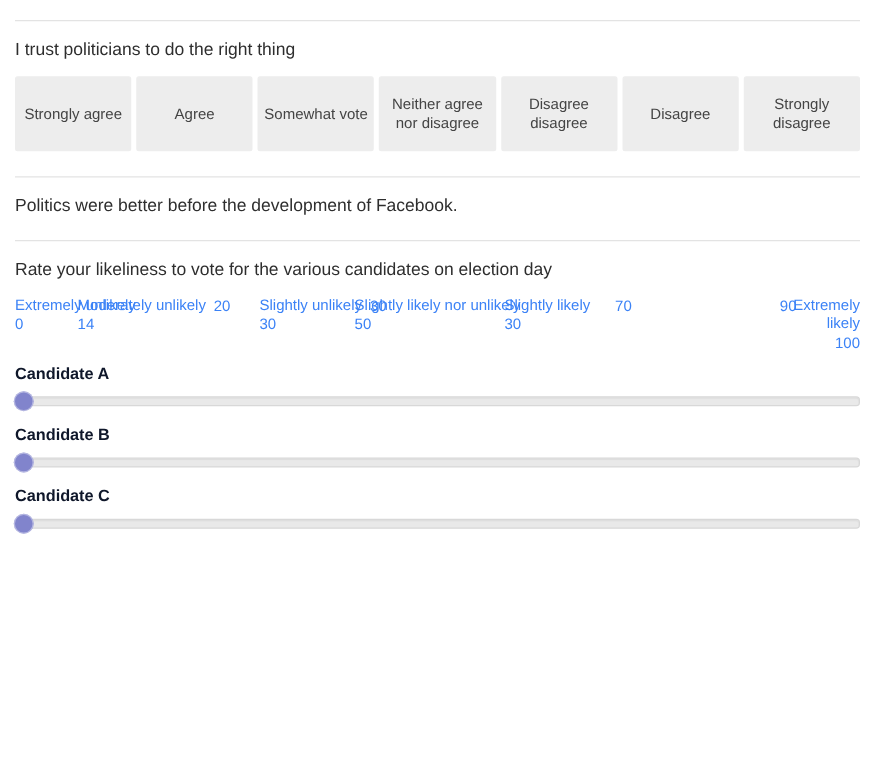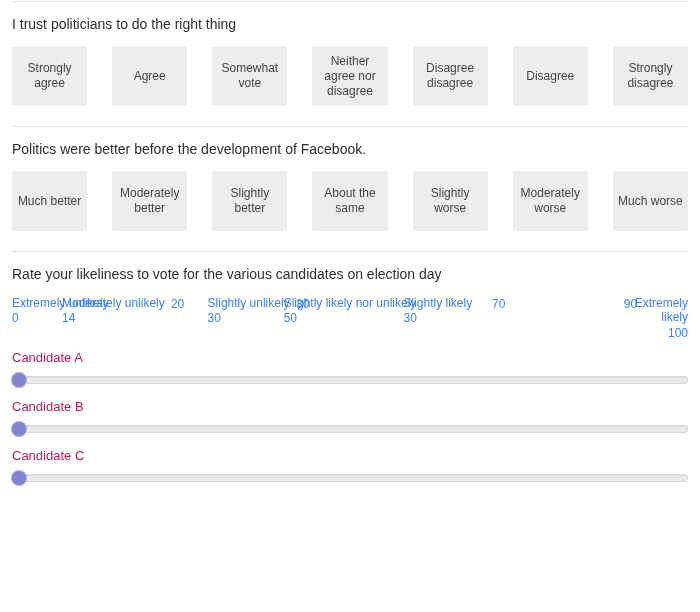--- a/index.html
+++ b/index.html
@@ -4,40 +4,40 @@
 <style>
   html, body {
     margin: 0;
     padding: 0;
     font-family: -apple-system, BlinkMacSystemFont, "Helvetica Neue", Arial, sans-serif;
     color: #333;
     background: #fff;
     width: 700px;
   }
   .page {
-    padding: 1px 12px 14px 12px;
+    padding: 16px 12px 14px 12px;
   }
   .hr {
     border: none;
     border-top: 1px solid #e3e3e3;
     margin: 0 0 14px 0;
   }
   .sep {
     border: none;
     border-top: 1px solid #e3e3e3;
     margin: 20px 0 14px 0;
   }
   .prompt {
     font-size: 14px;
     color: #2e2e2e;
     margin-bottom: 14px;
   }
   .option-row {
     display: flex;
-    gap: 25px;
+    gap: 4px;
   }
   .opt {
     flex: 1 1 0;
     min-width: 0;
     background: #ededed;
     border: 1px solid #ededed;
     color: #444;
     font-size: 12px;
     line-height: 1.25;
     padding: 10px 4px;
@@ -64,21 +64,21 @@
     transform: translateX(-50%);
     white-space: normal;
     line-height: 1.2;
   }
   .tick .lbl { display:block; }
   .tick .num { display:block; margin-top:1px; }
   .tick.left  { transform: translateX(0); text-align:left; }
   .tick.right { transform: translateX(-100%); text-align:right; }
 
   .slider-block { margin-top: 10px; }
-  .slider-label { font-size: 13px; color:#be185d; margin-bottom: 6px; }
+  .slider-label { font-size: 13px; color:#0f172a; margin-bottom: 6px; font-weight: bold; }
   .slider-wrap { position: relative; height: 18px; }
   .track {
     position:absolute; left:0; right:0; top:50%; transform:translateY(-50%);
     height:6px; background:#e9e9e9;
     border:1px solid #d8d8d8; border-radius:3px;
     box-shadow: inset 0 1px 1px rgba(0,0,0,0.05);
   }
   .thumb {
     position:absolute; top:50%; transform:translate(-50%,-50%);
     width:16px; height:16px; border-radius:50%;
@@ -101,29 +101,20 @@
     <button class="opt">Somewhat vote</button>
     <button class="opt">Neither agree nor disagree</button>
     <button class="opt">Disagree disagree</button>
     <button class="opt">Disagree</button>
     <button class="opt">Strongly disagree</button>
   </div>
 
   <hr class="sep">
 
   <div class="prompt">Politics were better before the development of Facebook.</div>
-  <div class="option-row">
-    <button class="opt">Much better</button>
-    <button class="opt">Moderately better</button>
-    <button class="opt">Slightly better</button>
-    <button class="opt">About the same</button>
-    <button class="opt">Slightly worse</button>
-    <button class="opt">Moderately worse</button>
-    <button class="opt">Much worse</button>
-  </div>
 
   <hr class="sep">
 
   <div class="prompt">Rate your likeliness to vote for the various candidates on election day</div>
 
   <div class="scale-header">
     <div class="tick left" style="left:0%">
         <span class="lbl">Extremely unlikely</span>
         <span class="num">0</span>
       </div>

